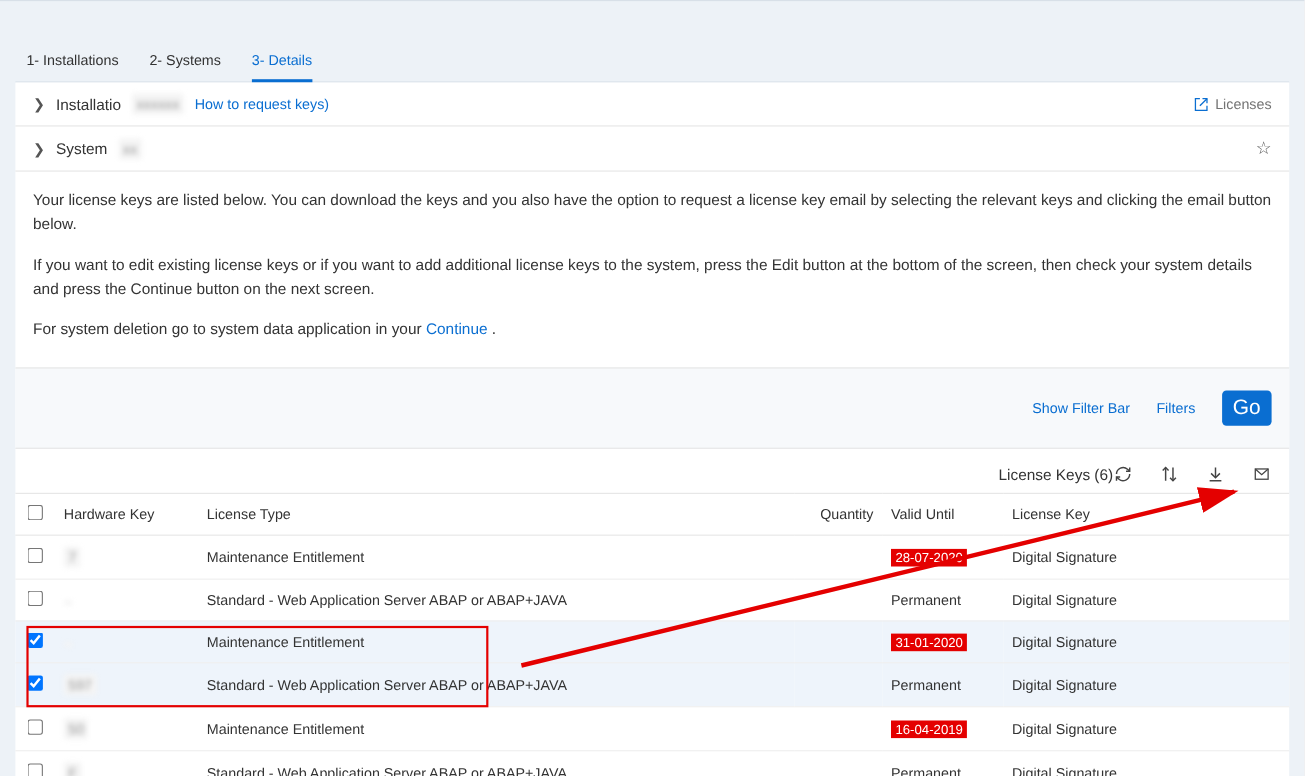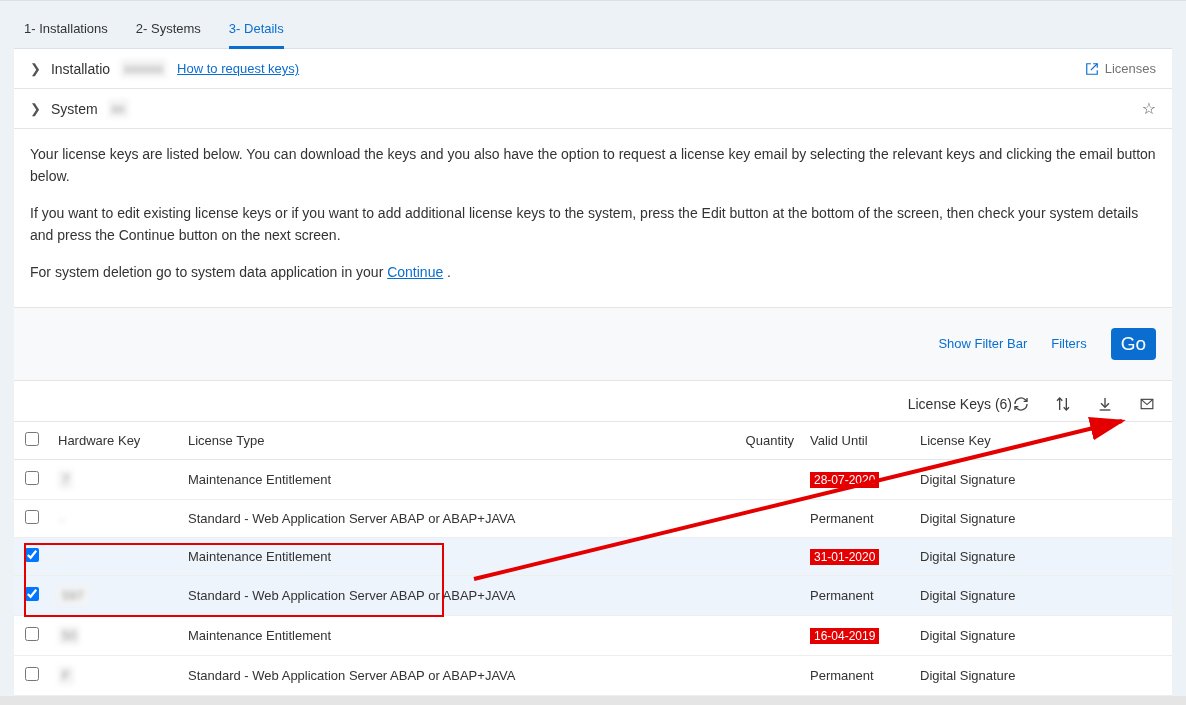--- a/index.html
+++ b/index.html
@@ -1,27 +1,27 @@
 <!DOCTYPE html>
 <html><head>
 <meta charset="utf-8">
 <style>
   * { box-sizing: border-box; margin: 0; padding: 0; }
   body { font-family: Arial, sans-serif; font-size: 13px; color: #333; background: #e5e5e5; }
   .outer { background: #edf2f7; padding: 0; border-top: 1px solid #d8e0e8; }
   .page { margin: 0 14px; }
   .tabs { display: flex; padding: 14px 10px 0 10px; border-bottom: 1px solid #d8e0e8; gap: 28px; }
-  .tab { padding: 6px 0 10px 0; cursor: pointer; color: #333; font-size: 13px; }
+  .tab { padding: 6px 0 10px 0; cursor: pointer; color: #333; font-size: 13px; margin-top: 26px; }
   .tab.active { color: #0a6ed1; border-bottom: 3px solid #0a6ed1; margin-bottom: -1px; }
   .content { background: #fff; }
   .breadrow { display:flex; align-items:center; padding: 10px 16px; border-bottom:1px solid #e5e5e5; justify-content: space-between; }
   .breadrow-left { display:flex; align-items:center; gap: 10px; }
   .chevron { color:#555; font-size: 13px; cursor: pointer; user-select:none; }
   .bread-label { color:#333; font-size:14px; }
-  .link { color:#0a6ed1; text-decoration: underline; cursor: pointer; }
+  .link { color:#0a6ed1; cursor: pointer; }
   .licenses-link { color:#737373; display:flex; align-items:center; gap:6px; font-size:13px; }
   .star { color:#555; font-size:16px; cursor:pointer; }
   .para-block { padding: 14px 16px 10px 16px; font-size: 14px; line-height: 1.6; color:#333; }
   .para-block p { margin-bottom: 14px; }
   .filterbar { background: #f7f9fb; padding: 20px 16px; display:flex; justify-content:flex-end; align-items:center; gap:24px; border-top:1px solid #e5e5e5; border-bottom:1px solid #e5e5e5;}
   .filterbar .lbl { color:#0a6ed1; font-size:13px; cursor:pointer; }
   .go-btn { background:#0a6ed1; color:#fff; border:none; border-radius:4px; padding:5px 10px; font-size:19px; cursor:pointer; }
   .list-header { display:flex; justify-content:flex-end; align-items:center; padding: 14px 16px 8px 16px; }
   .list-title { font-size:14px; color:#333; }
   .list-actions { display:flex; gap:24px; align-items:center; }

